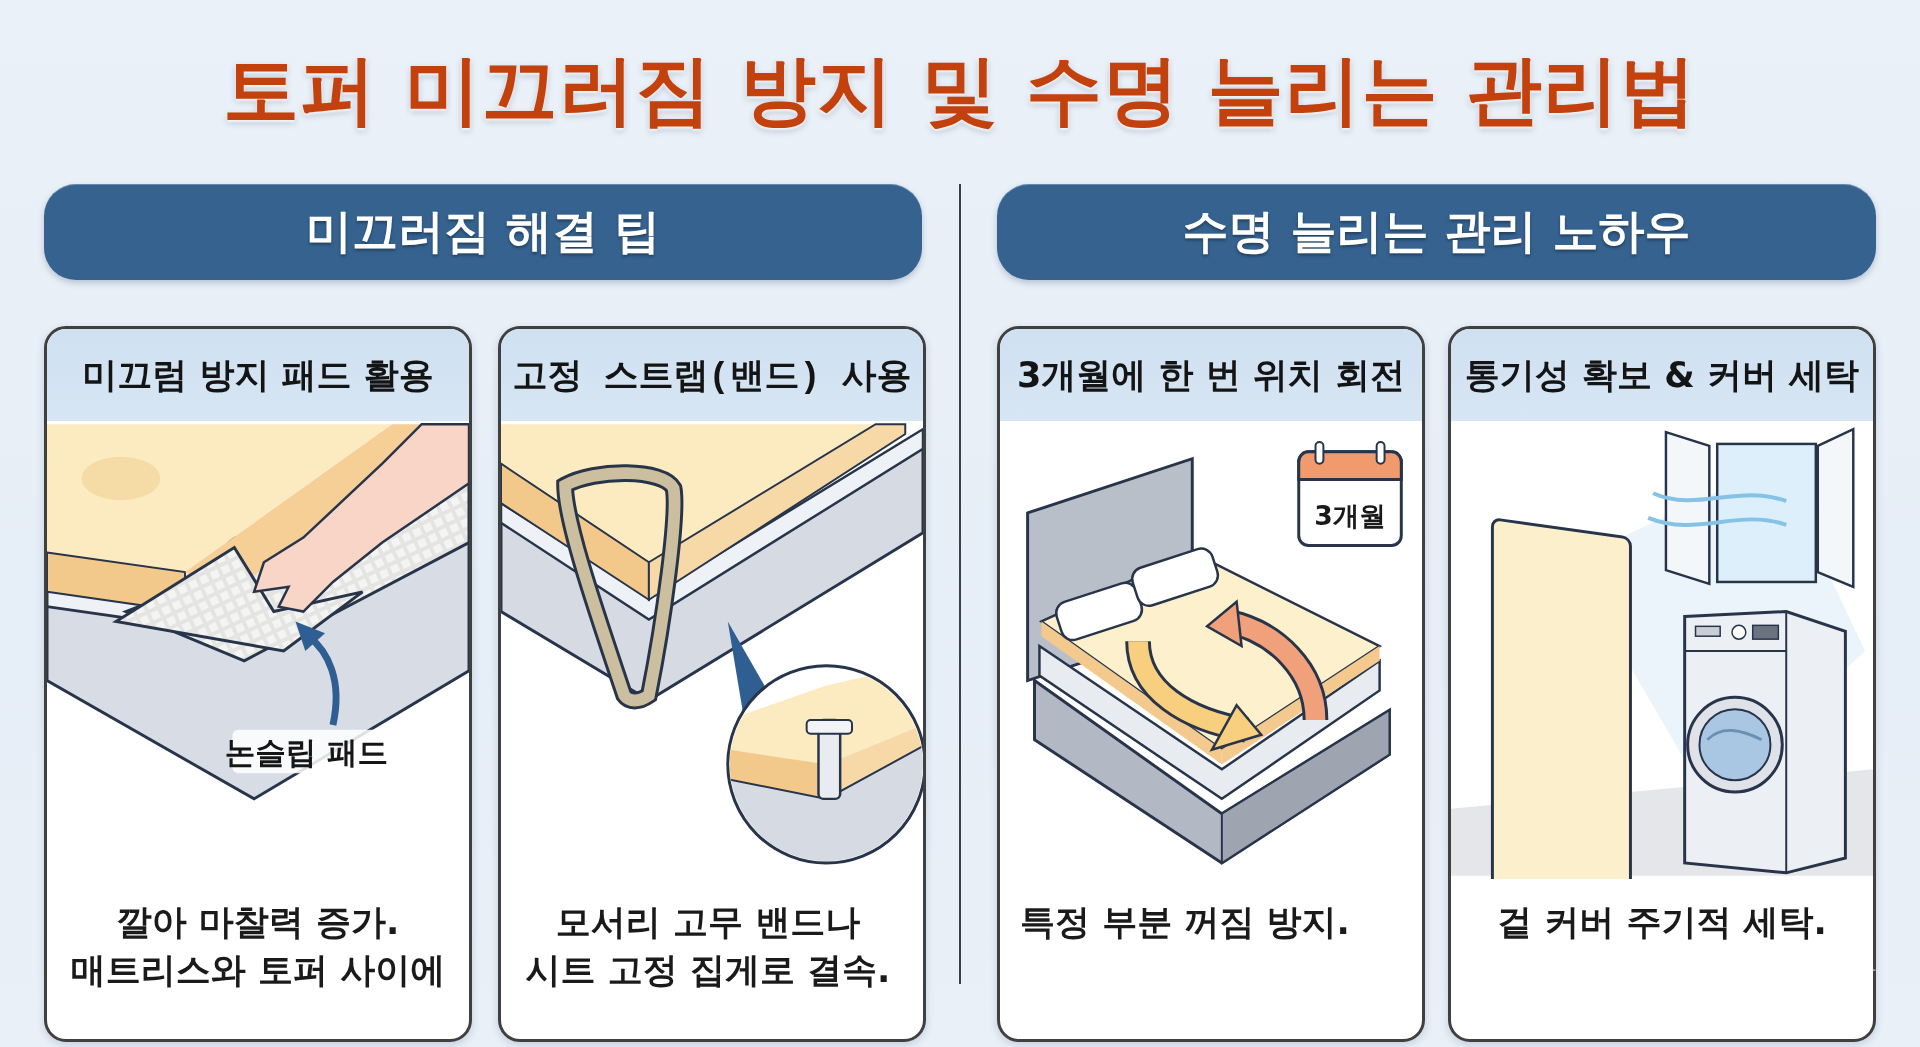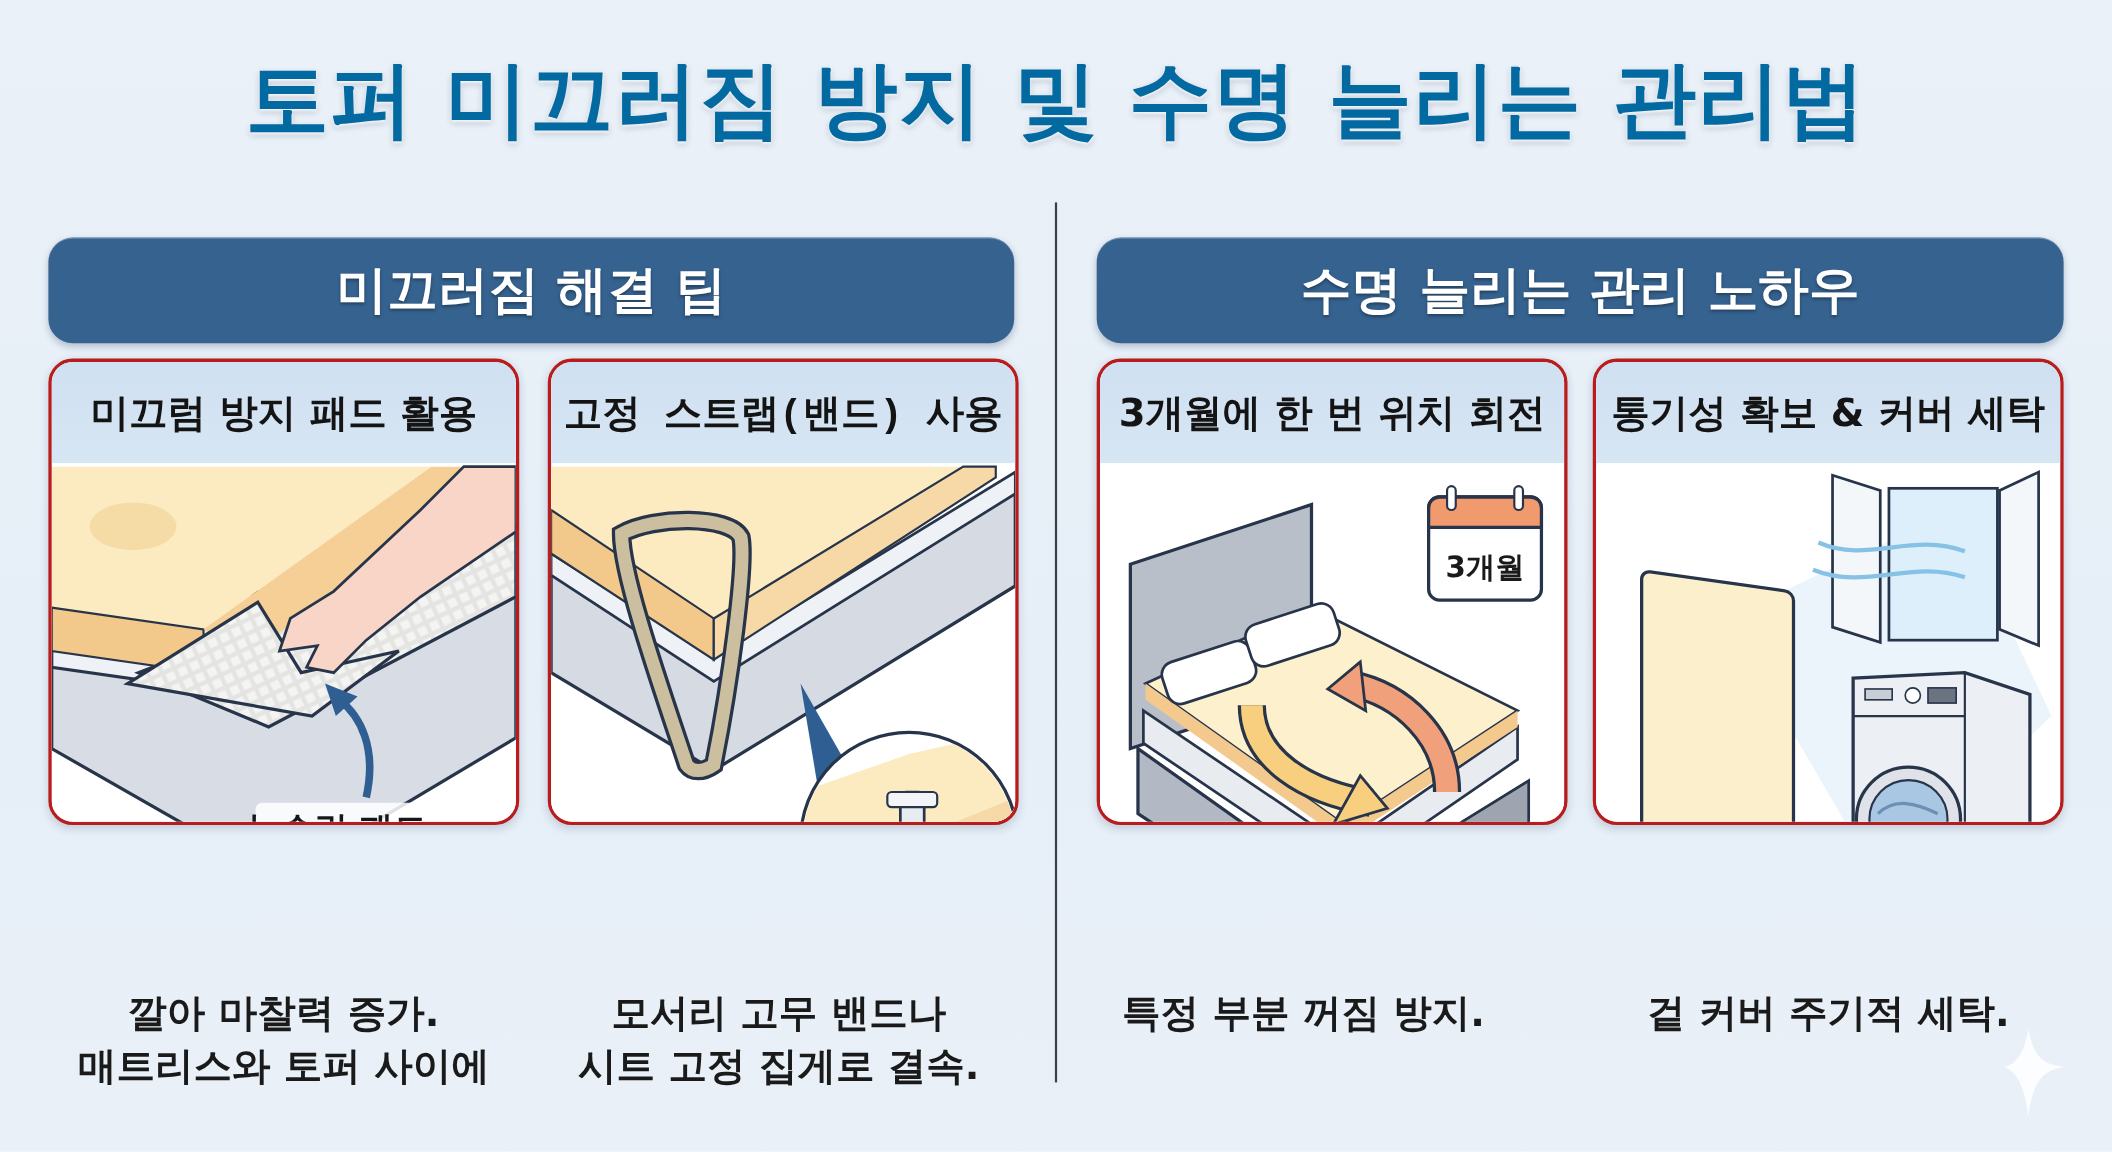--- a/index.html
+++ b/index.html
@@ -5,41 +5,40 @@
   * { box-sizing: border-box; margin: 0; padding: 0; }
   html, body { width: 1920px; height: 1047px; overflow: hidden; }
   body {
     background: linear-gradient(180deg, #eaf1f8 0%, #e6eef7 60%, #e9f0f8 100%);
     font-family: "DejaVu Sans", "Liberation Sans", sans-serif;
     color: #1c1c1c;
     position: relative;
   }
   .title {
     position: absolute; left: 0; top: 40px; width: 1920px; text-align: center;
-    font-size: 76px; font-weight: bold; color: #0369a1; letter-spacing: 1px;
+    font-size: 76px; font-weight: bold; color: #c2410c; letter-spacing: 1px;
     text-shadow: 0 2px 3px rgba(255,255,255,0.9), 0 3px 6px rgba(20,40,80,0.25);
   }
   .section-header {
     position: absolute; top: 184px; height: 96px;
-    background: #35628f; border-radius: 22px;
+    background: #35628f; border-radius: 32px;
     box-shadow: 0 3px 6px rgba(30,60,100,0.25), inset 0 1px 0 rgba(255,255,255,0.25);
     display: flex; align-items: center; justify-content: center;
     color: #ffffff; font-size: 46px; font-weight: bold;
     text-shadow: 0 2px 3px rgba(0,0,0,0.35);
-    margin-top: 32px;
   }
   .sh-left { left: 44px; width: 878px; }
   .sh-right { left: 997px; width: 879px; }
   .divider {
     position: absolute; left: 959px; top: 184px; width: 2px; height: 800px;
     background: #3b3f47;
   }
   .card {
-    position: absolute; top: 326px; width: 428px; height: 424px;
-    border: 3px solid #b91c1c; border-radius: 22px; overflow: hidden;
+    position: absolute; top: 326px; width: 428px; height: 716px;
+    border: 3px solid #404040; border-radius: 22px; overflow: hidden;
     background: #ffffff;
     box-shadow: 0 3px 8px rgba(30,60,100,0.18);
   }
   .card-head {
     height: 92px; background: linear-gradient(180deg, #cfe0f1 0%, #d7e6f4 100%);
     display: flex; align-items: center; justify-content: center;
     font-size: 35px; font-weight: bold; color: #141414; white-space: nowrap;
   }
   .card-art { position: absolute; left: 0; top: 92px; width: 100%; height: 458px; }
   .c1 { left: 44px; } .c2 { left: 498px; font-family: Liberation Mono, monospace; } .c3 { left: 997px; } .c4 { left: 1448px; }

